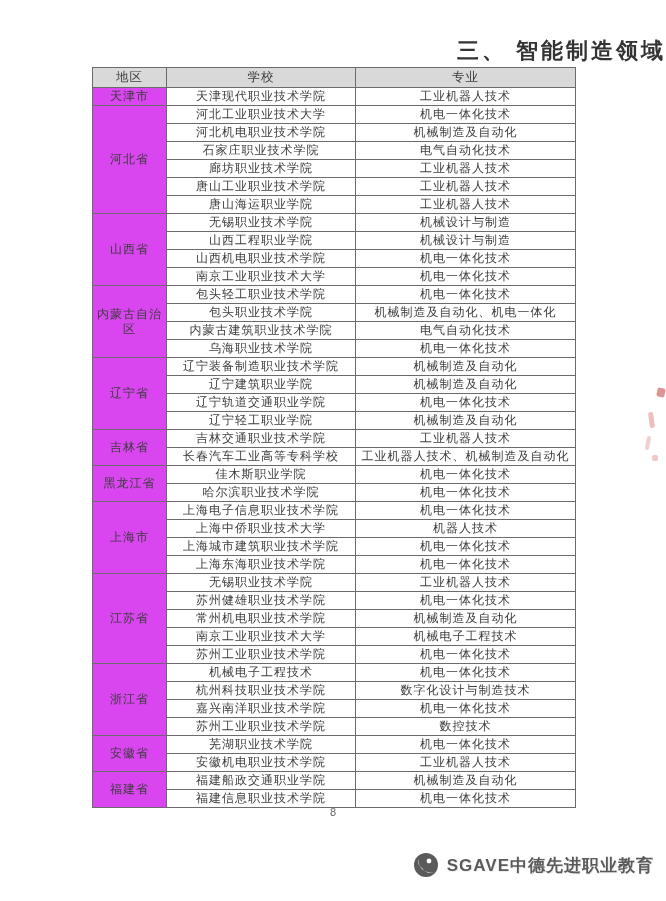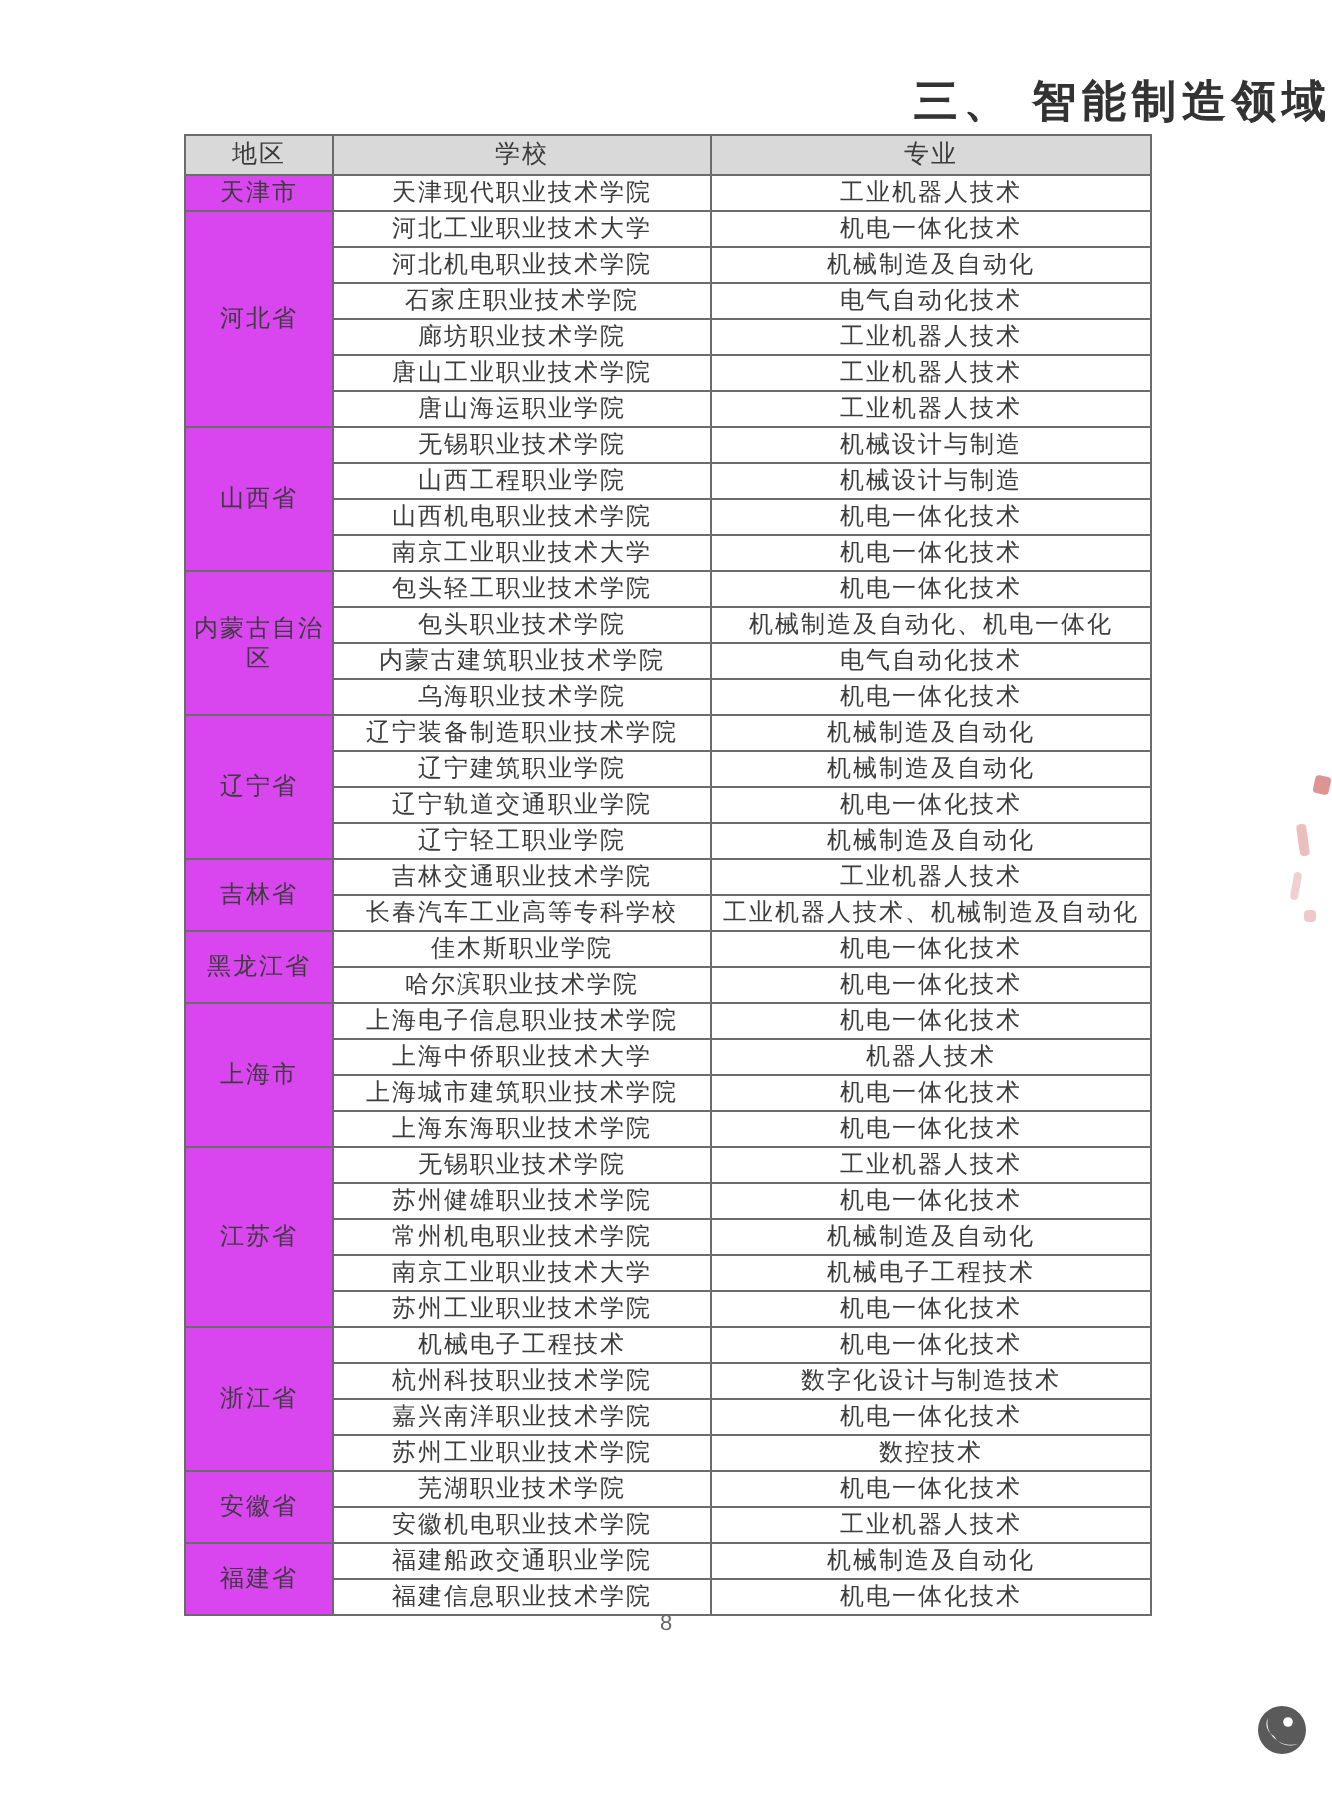--- a/index.html
+++ b/index.html
@@ -282,18 +282,19 @@
 <div class="page-number">8</div>
 
 <div class="footer-brand">
   <span>
     <svg class="footer-logo" viewBox="0 0 26 26" aria-hidden="true">
       <circle cx="13" cy="13" r="12" fill="#5a5a5a"></circle>
       <path d="M 6 7 A 12 11 0 0 0 21 20 A 9 8 0 0 1 9 16 A 8 7 0 0 1 6 7 Z" fill="#ffffff"></path>
       <circle cx="16" cy="9" r="2.4" fill="#ffffff"></circle>
     </svg>
   </span>
+  <span class="footer-text">SGAVE中德先进职业教育</span>
 </div>
 
 <div class="red-mark m1"></div>
 <div class="red-mark m2"></div>
 <div class="red-mark m3"></div>
 <div class="red-mark m4"></div>
 
 </body></html>

